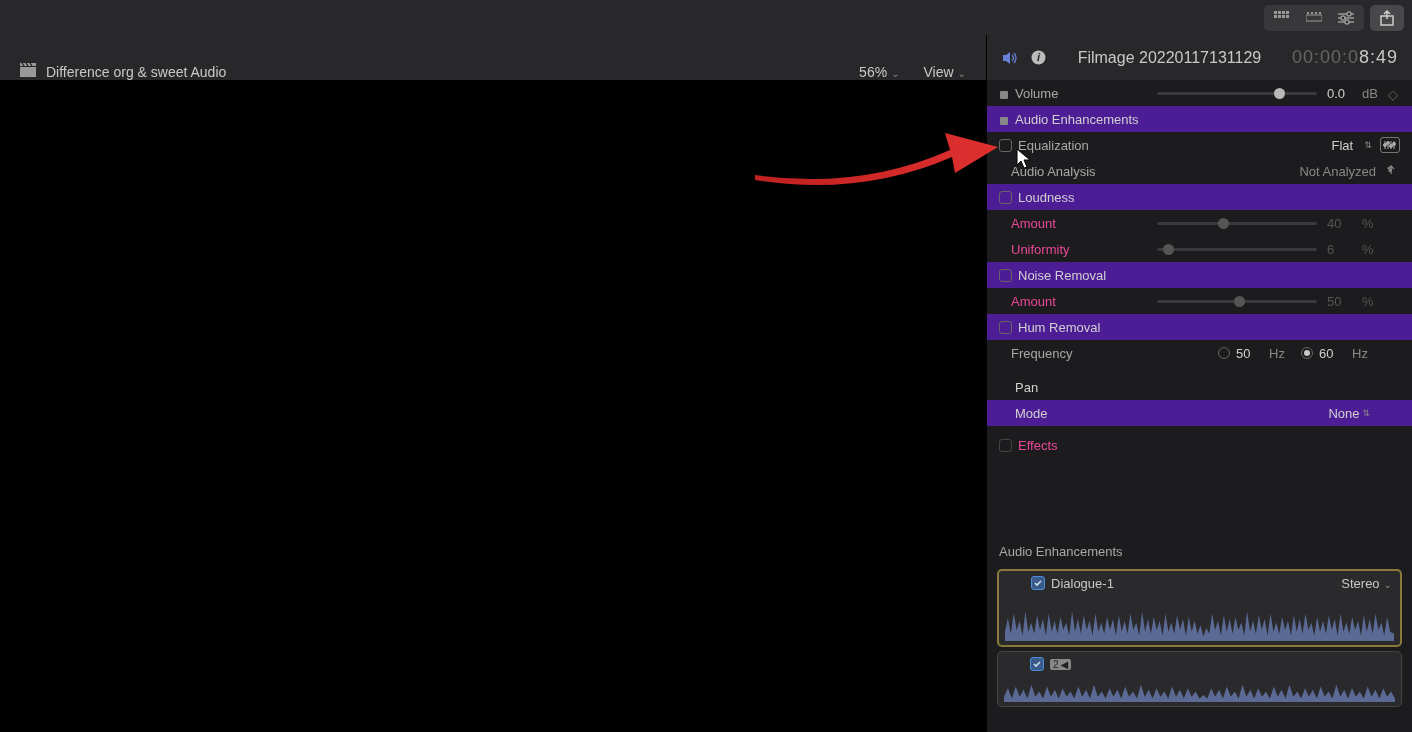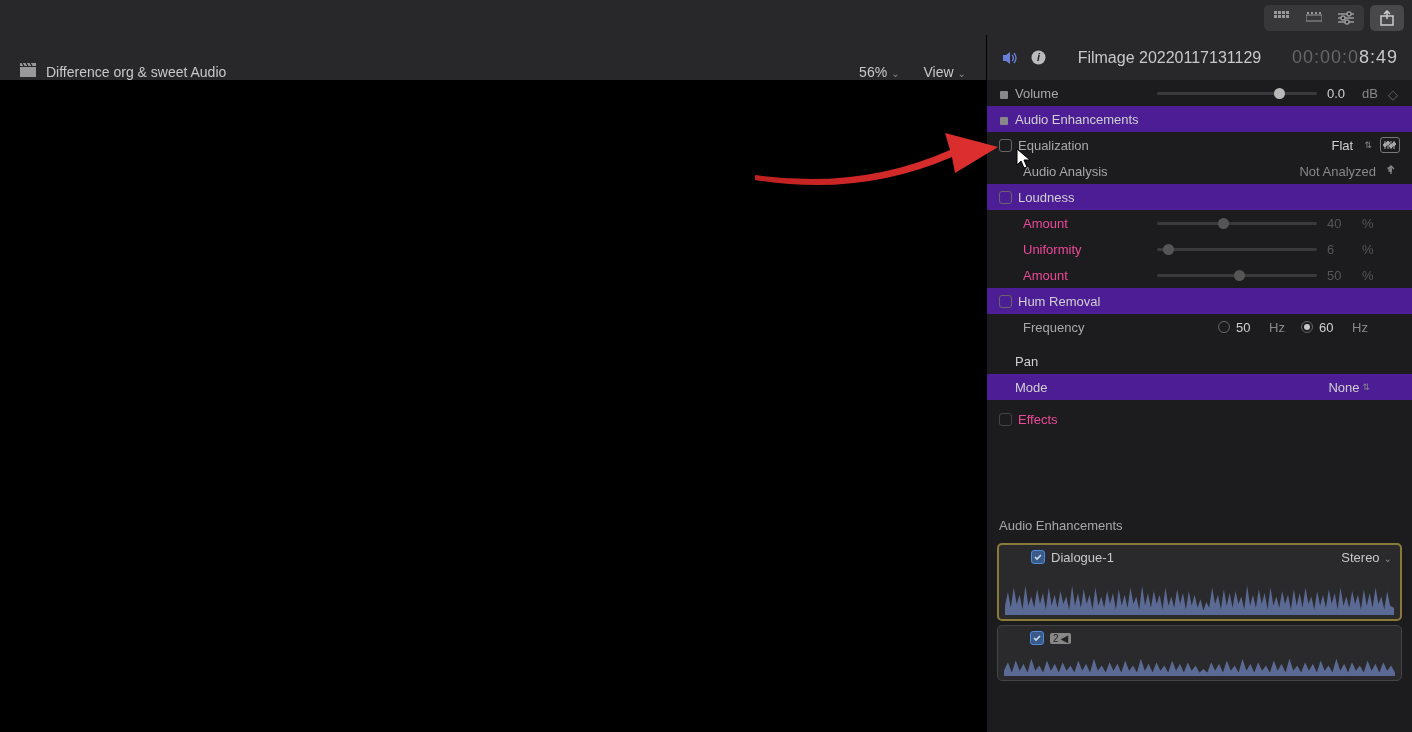--- a/index.html
+++ b/index.html
@@ -24,21 +24,21 @@
 .inspector { width:425px; background:#1c1c1e; display:flex; flex-direction:column; }
 .insp-top { height:45px; background:#28282a; display:flex; align-items:center; padding:0 14px; gap:10px; }
 .tab-ic { width:18px; height:18px; cursor:pointer; display:flex; align-items:center; justify-content:center; }
 .clip-name { flex:1; text-align:center; font-size:16px; color:#c8c8c8; }
 .timecode { font-size:18px; color:#666; letter-spacing:1px; }
 .timecode .end { color:#c8c8c8; }
 
 .rows { flex:1; overflow:auto; }
 .row { display:flex; align-items:center; height:26px; padding:0 12px 0 12px; }
 .row.section { background:#4c1d95; }
-.row.sub { padding-left:36px; }
+.row.sub { padding-left:24px; }
 .row .disc { width:10px; height:10px; margin-right:6px; }
 .row .cb { width:13px; height:13px; border:1px solid #666; border-radius:3px; margin-right:6px; flex-shrink:0; cursor:pointer; }
 .row .lbl { flex:1; color:#a8a8a8; }
 .row.section .lbl { color:#d0d0d0; }
 .slider-track { width:160px; height:3px; background:#3a3a3c; border-radius:2px; margin:0 10px; position:relative; }
 .slider-tick { position:absolute; top:-3px; width:2px; height:9px; background:#555; }
 .slider-thumb { position:absolute; top:-4px; width:11px; height:11px; background:#b8b8b8; border-radius:50%; }
 .val { color:#d0d0d0; min-width:30px; }
 .unit { color:#888; margin-left:5px; width:18px; }
 .go-btn { width:12px; height:12px; margin-left:8px; color:#666; cursor:pointer; }
@@ -225,20 +225,24 @@
       <div class="row sub dim">
         <span class="lbl">Uniformity</span>
         <div class="slider-track">
             <div class="slider-thumb" style="left:4%;background:#555"></div>
           </div>
         <span class="val">6</span>
         <span class="unit">%</span>
         <span class="go-btn"></span>
       </div>
 
+      <div class="row section">
+        <span class="cb"></span>
+        <span class="lbl">Noise Removal</span>
+      </div>
       <div class="row sub dim">
         <span class="lbl">Amount</span>
         <div class="slider-track">
             <div class="slider-thumb" style="left:48%;background:#555"></div>
           </div>
         <span class="val">50</span>
         <span class="unit">%</span>
         <span class="go-btn"></span>
       </div>
 

